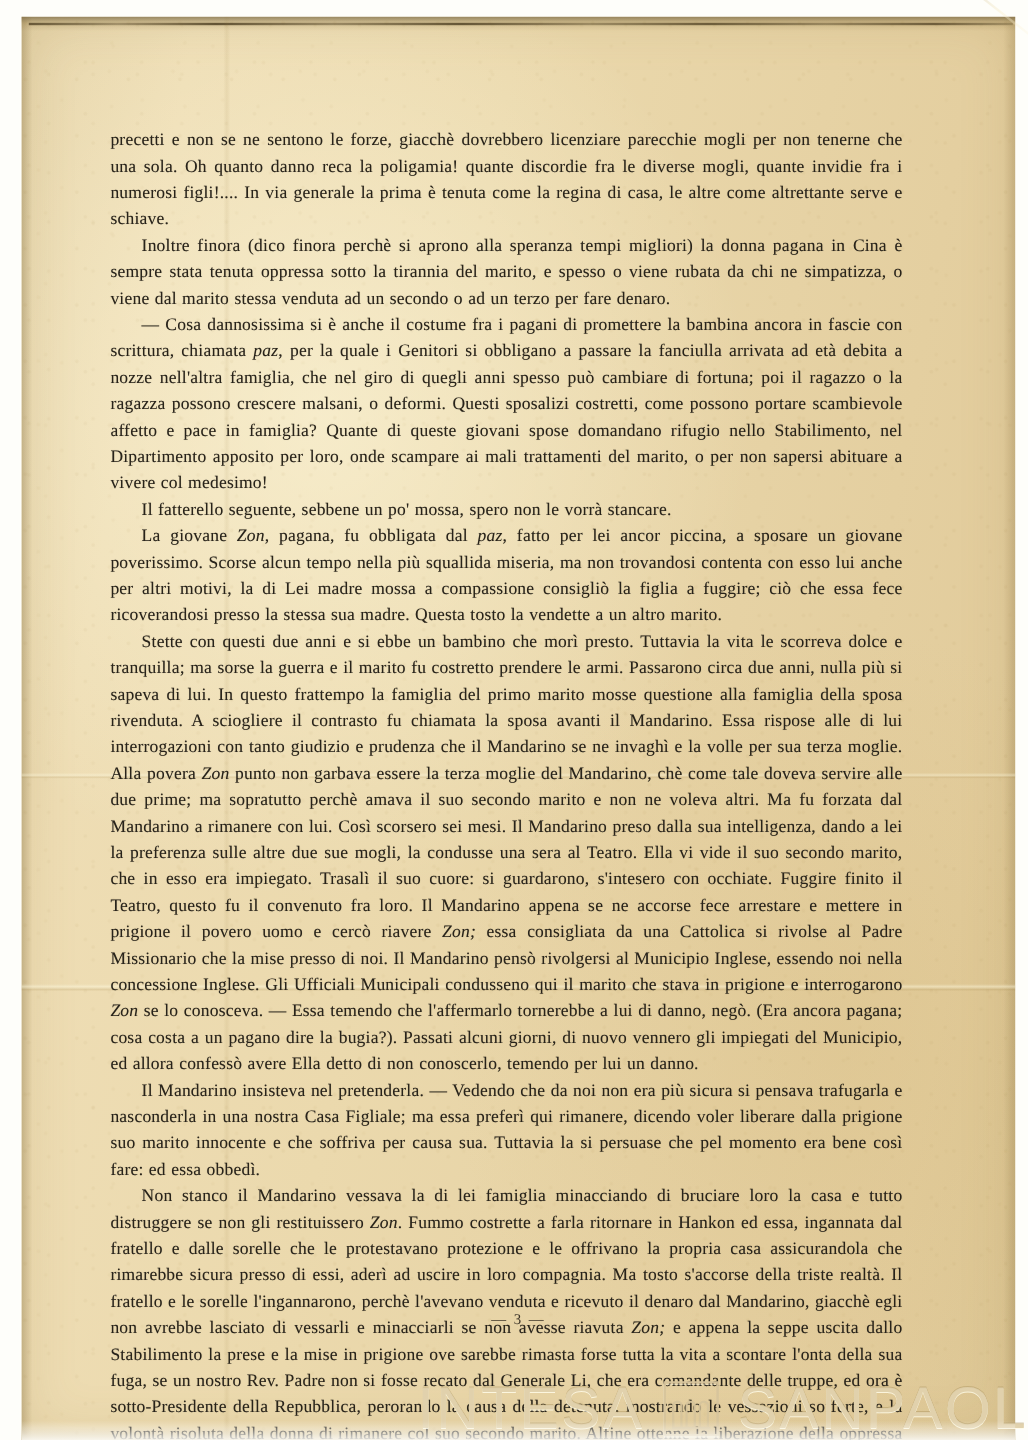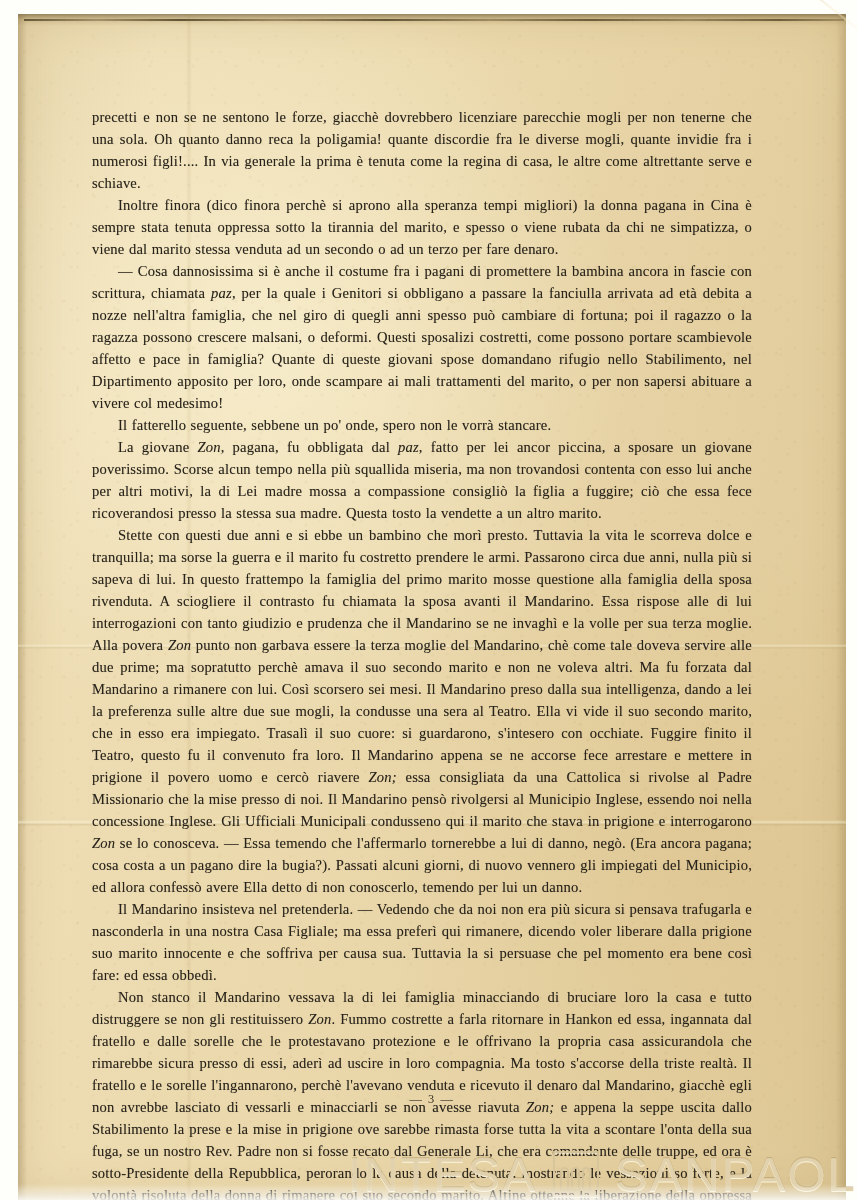--- a/index.html
+++ b/index.html
@@ -226,21 +226,21 @@
     <div class="edge-bottom"></div>
     <div class="crease-diag-tr"></div>
     <div class="crease-horiz-a"></div>
     <div class="crease-horiz-b"></div>
     <div class="crease-vert"></div>
 
     <div class="text-block">
       <p class="para no-indent" id="p1"><span>precetti e non se ne sentono le forze, giacchè dovrebbero licenziare parecchie mogli per non tenerne che una sola. Oh quanto danno reca la poligamia! quante discordie fra le diverse mogli, quante invidie fra i numerosi figli!.... In via generale la prima è tenuta come la regina di casa, le altre come altrettante serve e schiave.</span></p>
       <p class="para" id="p2"><span>Inoltre finora (dico finora perchè si aprono alla speranza tempi migliori) la donna pagana in Cina è sempre stata tenuta oppressa sotto la tirannia del marito, e spesso o viene rubata da chi ne simpatizza, o viene dal marito stessa venduta ad un secondo o ad un terzo per fare denaro.</span></p>
       <p class="para" id="p3"><span>— Cosa dannosissima si è anche il costume fra i pagani di promettere la bambina ancora in fascie con scrittura, chiamata </span><i>paz</i><span>, per la quale i Genitori si obbligano a passare la fanciulla arrivata ad età debita a nozze nell'altra famiglia, che nel giro di quegli anni spesso può cambiare di fortuna; poi il ragazzo o la ragazza possono crescere malsani, o deformi. Questi sposalizi costretti, come possono portare scambievole affetto e pace in famiglia? Quante di queste giovani spose domandano rifugio nello Stabilimento, nel Dipartimento apposito per loro, onde scampare ai mali trattamenti del marito, o per non sapersi abituare a vivere col medesimo!</span></p>
-      <p class="para" id="p4"><span>Il fatterello seguente, sebbene un po' onde, spero non le vorrà stancare.</span></p>
+      <p class="para" id="p4"><span>Il fatterello seguente, sebbene un po' mossa, spero non le vorrà stancare.</span></p>
       <p class="para" id="p5"><span>La giovane </span><i>Zon</i><span>, pagana, fu obbligata dal </span><i>paz</i><span>, fatto per lei ancor piccina, a sposare un giovane poverissimo. Scorse alcun tempo nella più squallida miseria, ma non trovandosi contenta con esso lui anche per altri motivi, la di Lei madre mossa a compassione consigliò la figlia a fuggire; ciò che essa fece ricoverandosi presso la stessa sua madre. Questa tosto la vendette a un altro marito.</span></p>
       <p class="para" id="p6"><span>Stette con questi due anni e si ebbe un bambino che morì presto. Tuttavia la vita le scorreva dolce e tranquilla; ma sorse la guerra e il marito fu costretto prendere le armi. Passarono circa due anni, nulla più si sapeva di lui. In questo frattempo la famiglia del primo marito mosse questione alla famiglia della sposa rivenduta. A sciogliere il contrasto fu chiamata la sposa avanti il Mandarino. Essa rispose alle di lui interrogazioni con tanto giudizio e prudenza che il Mandarino se ne invaghì e la volle per sua terza moglie. Alla povera </span><i>Zon</i><span> punto non garbava essere la terza moglie del Mandarino, chè come tale doveva servire alle due prime; ma sopratutto perchè amava il suo secondo marito e non ne voleva altri. Ma fu forzata dal Mandarino a rimanere con lui. Così scorsero sei mesi. Il Mandarino preso dalla sua intelligenza, dando a lei la preferenza sulle altre due sue mogli, la condusse una sera al Teatro. Ella vi vide il suo secondo marito, che in esso era impiegato. Trasalì il suo cuore: si guardarono, s'intesero con occhiate. Fuggire finito il Teatro, questo fu il convenuto fra loro. Il Mandarino appena se ne accorse fece arrestare e mettere in prigione il povero uomo e cercò riavere </span><i>Zon;</i><span> essa consigliata da una Cattolica si rivolse al Padre Missionario che la mise presso di noi. Il Mandarino pensò rivolgersi al Municipio Inglese, essendo noi nella concessione Inglese. Gli Ufficiali Municipali condusseno qui il marito che stava in prigione e interrogarono </span><i>Zon</i><span> se lo conosceva. — Essa temendo che l'affermarlo tornerebbe a lui di danno, negò. (Era ancora pagana; cosa costa a un pagano dire la bugia?). Passati alcuni giorni, di nuovo vennero gli impiegati del Municipio, ed allora confessò avere Ella detto di non conoscerlo, temendo per lui un danno.</span></p>
       <p class="para" id="p7"><span>Il Mandarino insisteva nel pretenderla. — Vedendo che da noi non era più sicura si pensava trafugarla e nasconderla in una nostra Casa Figliale; ma essa preferì qui rimanere, dicendo voler liberare dalla prigione suo marito innocente e che soffriva per causa sua. Tuttavia la si persuase che pel momento era bene così fare: ed essa obbedì.</span></p>
       <p class="para" id="p8"><span>Non stanco il Mandarino vessava la di lei famiglia minacciando di bruciare loro la casa e tutto distruggere se non gli restituissero </span><i>Zon</i><span>. Fummo costrette a farla ritornare in Hankon ed essa, ingannata dal fratello e dalle sorelle che le protestavano protezione e le offrivano la propria casa assicurandola che rimarebbe sicura presso di essi, aderì ad uscire in loro compagnia. Ma tosto s'accorse della triste realtà. Il fratello e le sorelle l'ingannarono, perchè l'avevano venduta e ricevuto il denaro dal Mandarino, giacchè egli non avrebbe lasciato di vessarli e minacciarli se non avesse riavuta </span><i>Zon;</i><span> e appena la seppe uscita dallo Stabilimento la prese e la mise in prigione ove sarebbe rimasta forse tutta la vita a scontare l'onta della sua fuga, se un nostro Rev. Padre non si fosse recato dal Generale Li, che era comandante delle truppe, ed ora è sotto-Presidente della Repubblica, perorando la causa della detenuta, mostrando le vessazioni sofferte, e la volontà risoluta della donna di rimanere col suo secondo marito. Alfine ottenne la liberazione della oppressa </span></p>
 
     </div>
 
     <div class="page-number">— 3 —</div>
 
     <div class="watermark">

